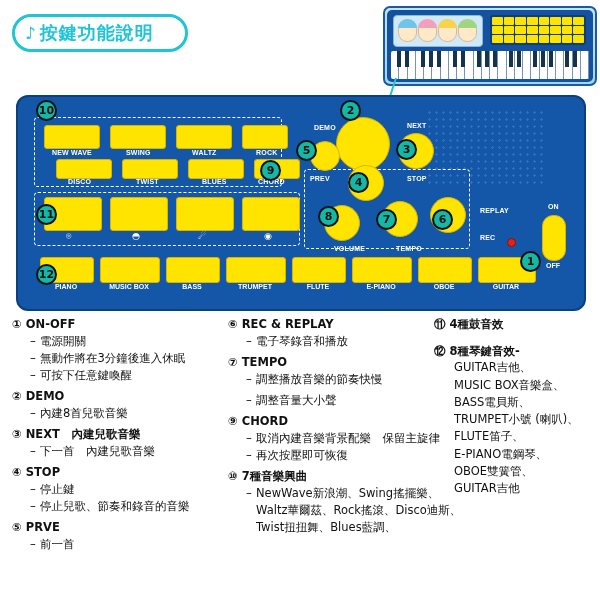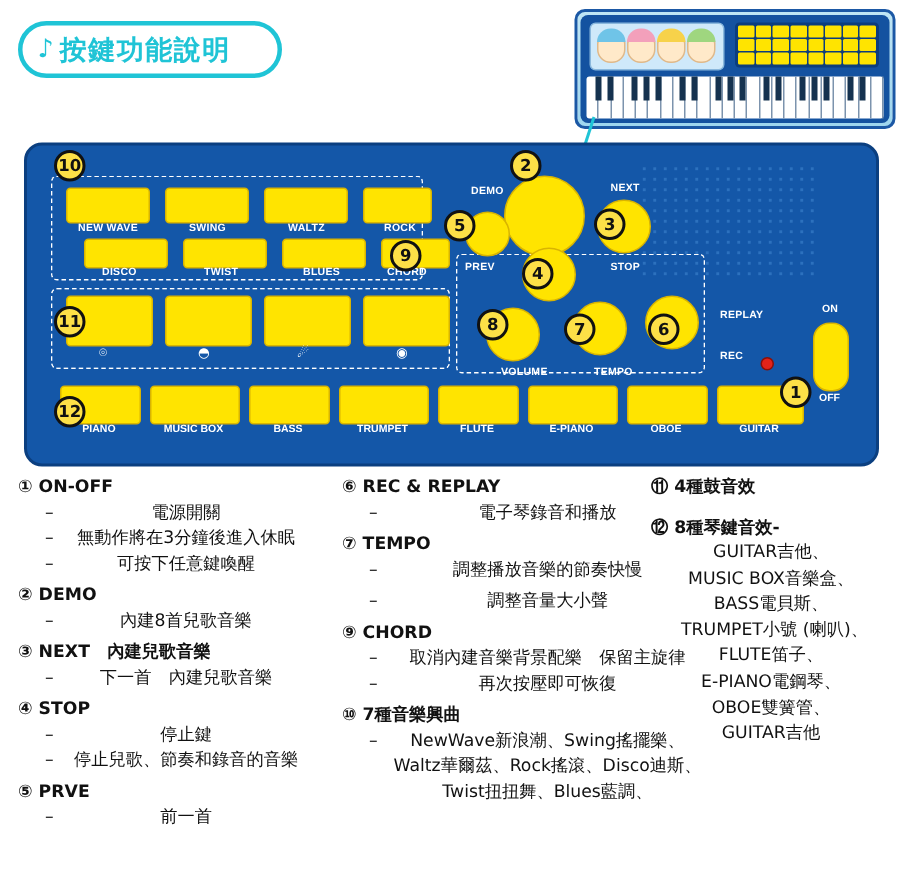--- a/index.html
+++ b/index.html
@@ -225,21 +225,21 @@
     background: #e2231a;
     border-radius: 50%;
     border: 1px solid #8c0f08;
   }
 
   
   .callout {
     position: absolute;
     width: 21px; height: 21px;
     border-radius: 50%;
-    background: #fde047;
+    background: #14b8a6;
     border: 2px solid #111111;
     color: #111111;
     font-size: 11px;
     font-weight: bold;
     display: flex;
     align-items: center;
     justify-content: center;
     box-sizing: border-box;
     font-family: "DejaVu Sans", sans-serif;
   }
@@ -263,21 +263,20 @@
     font-size: 11.5px;
     color: #111111;
     font-weight: bold;
     line-height: 1.45;
     white-space: nowrap;
   }
   .entry ul {
     margin: 0;
     padding: 0 0 0 18px;
     list-style: none;
-    text-align: center;
   }
   .entry li {
     font-size: 11.5px;
     color: #111111;
     line-height: 1.5;
     white-space: nowrap;
     position: relative;
     padding-left: 10px;
   }
   .entry li:before {

